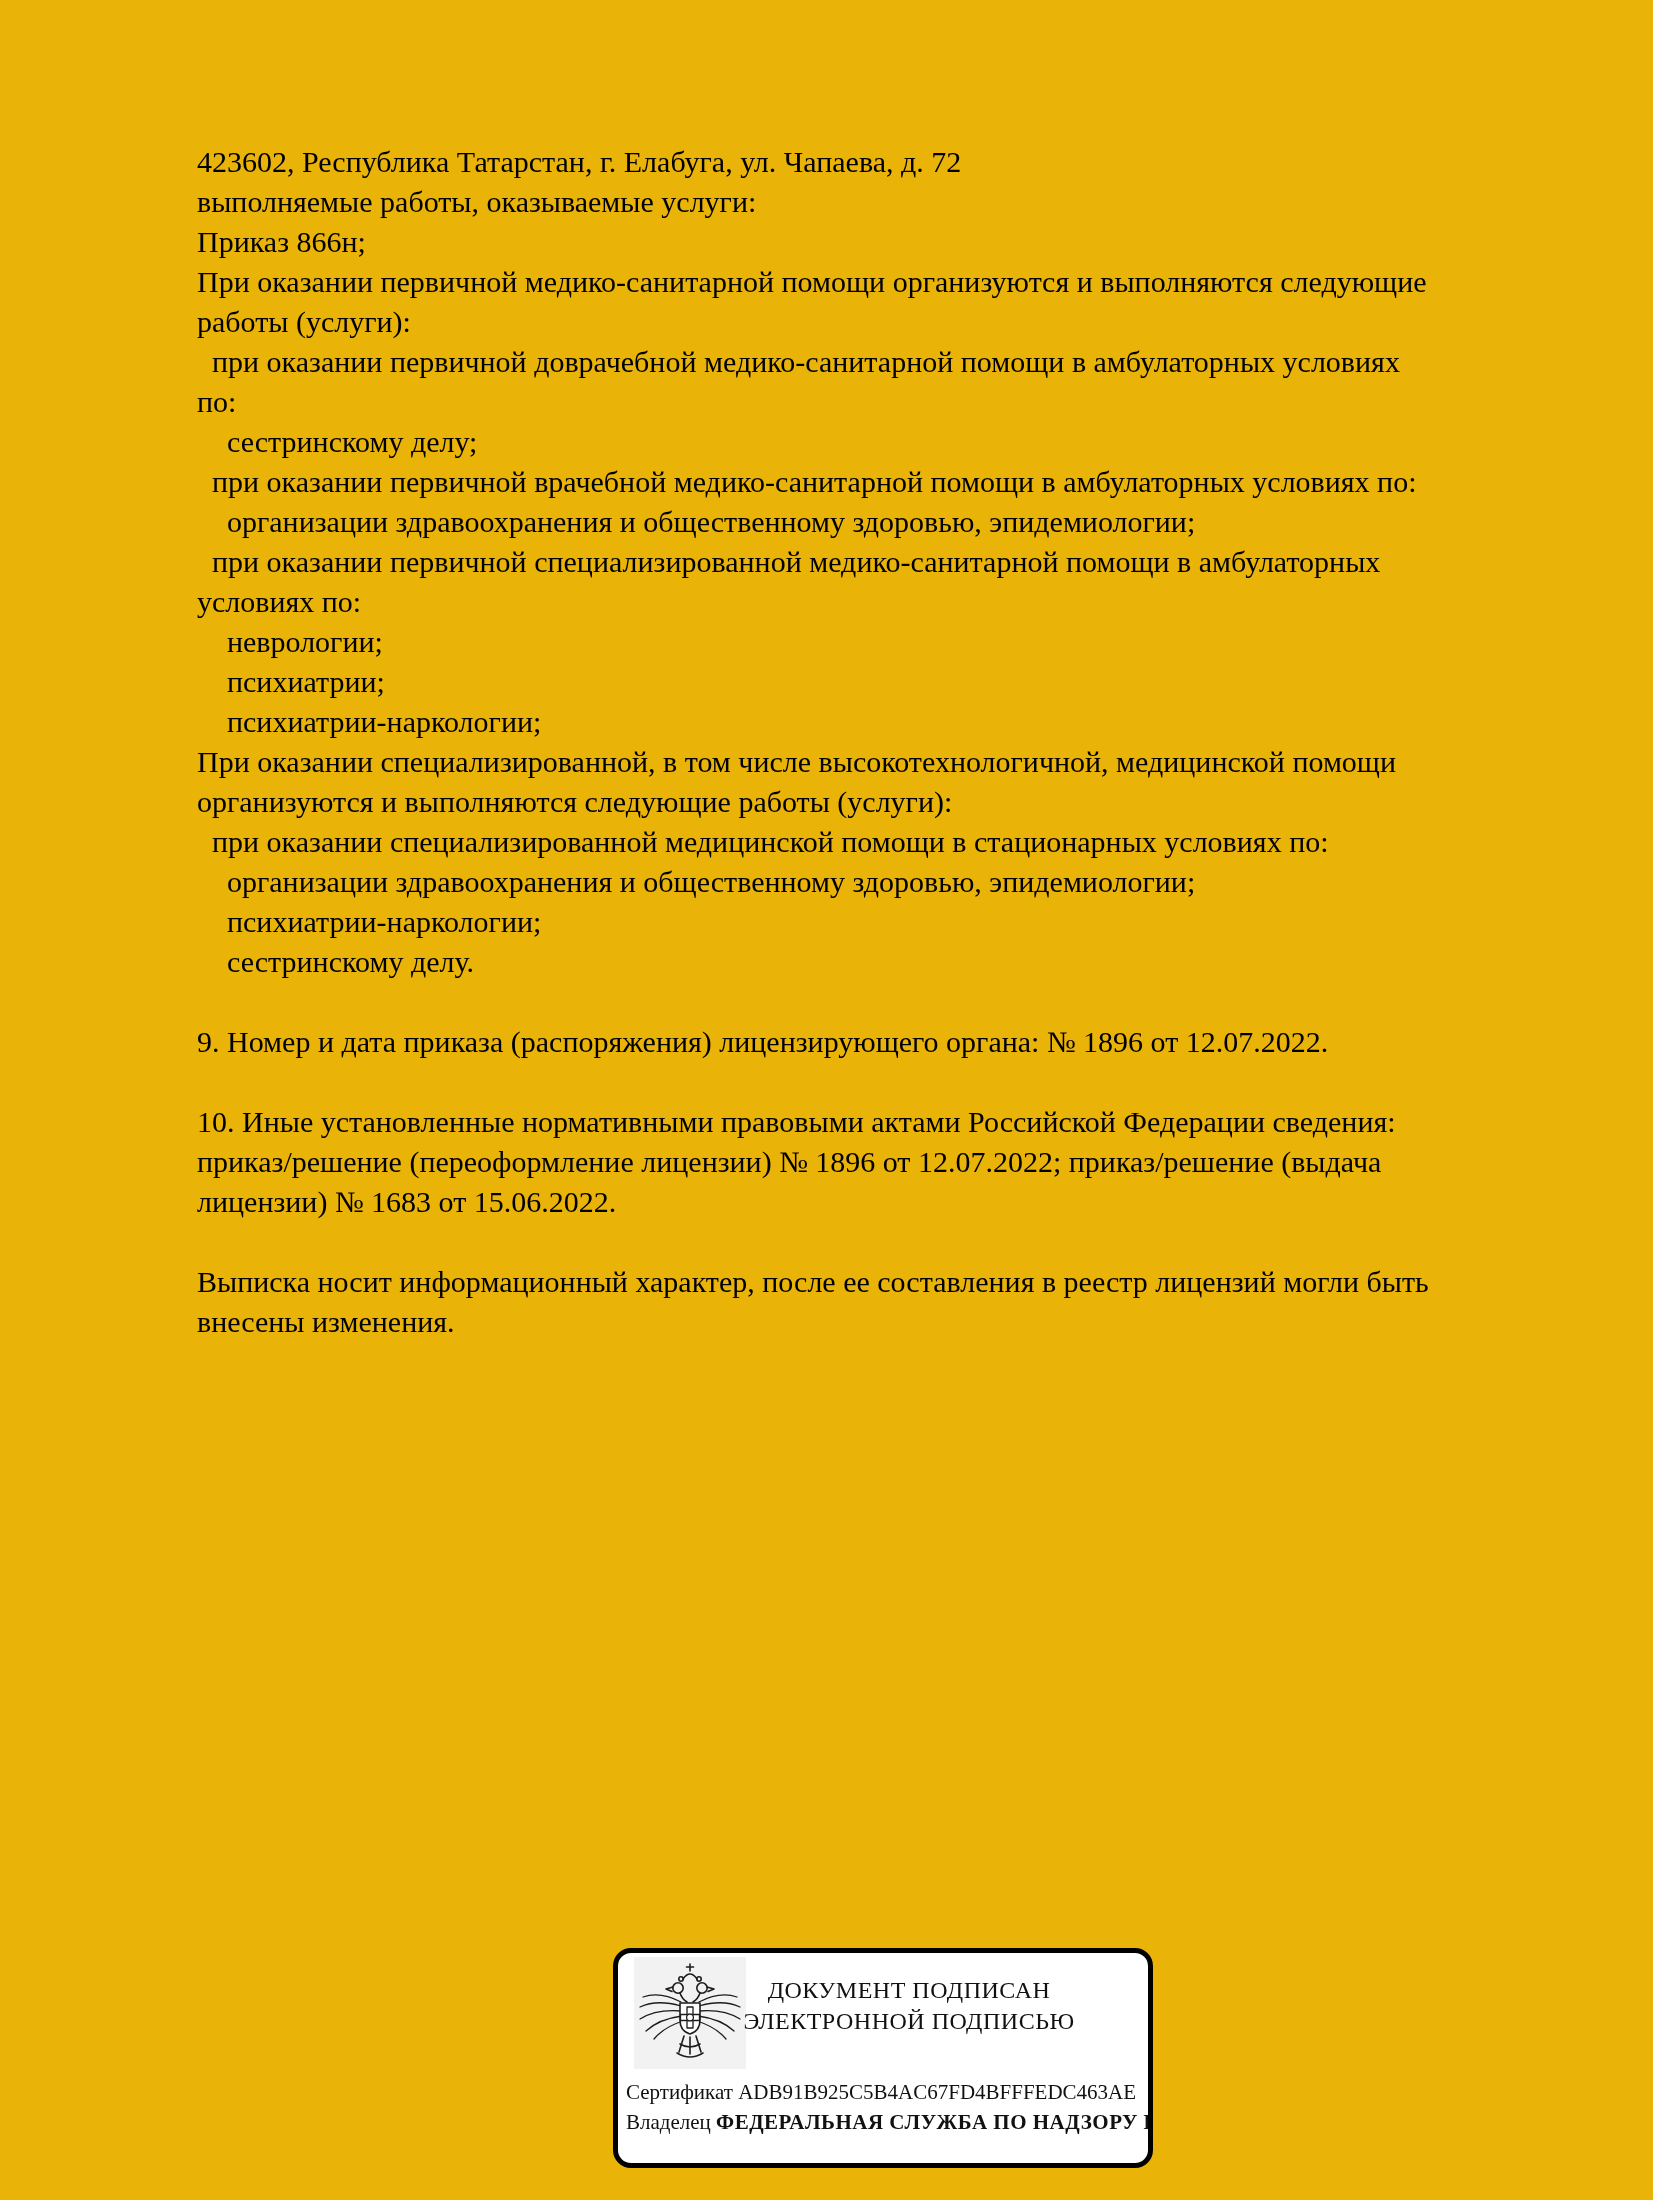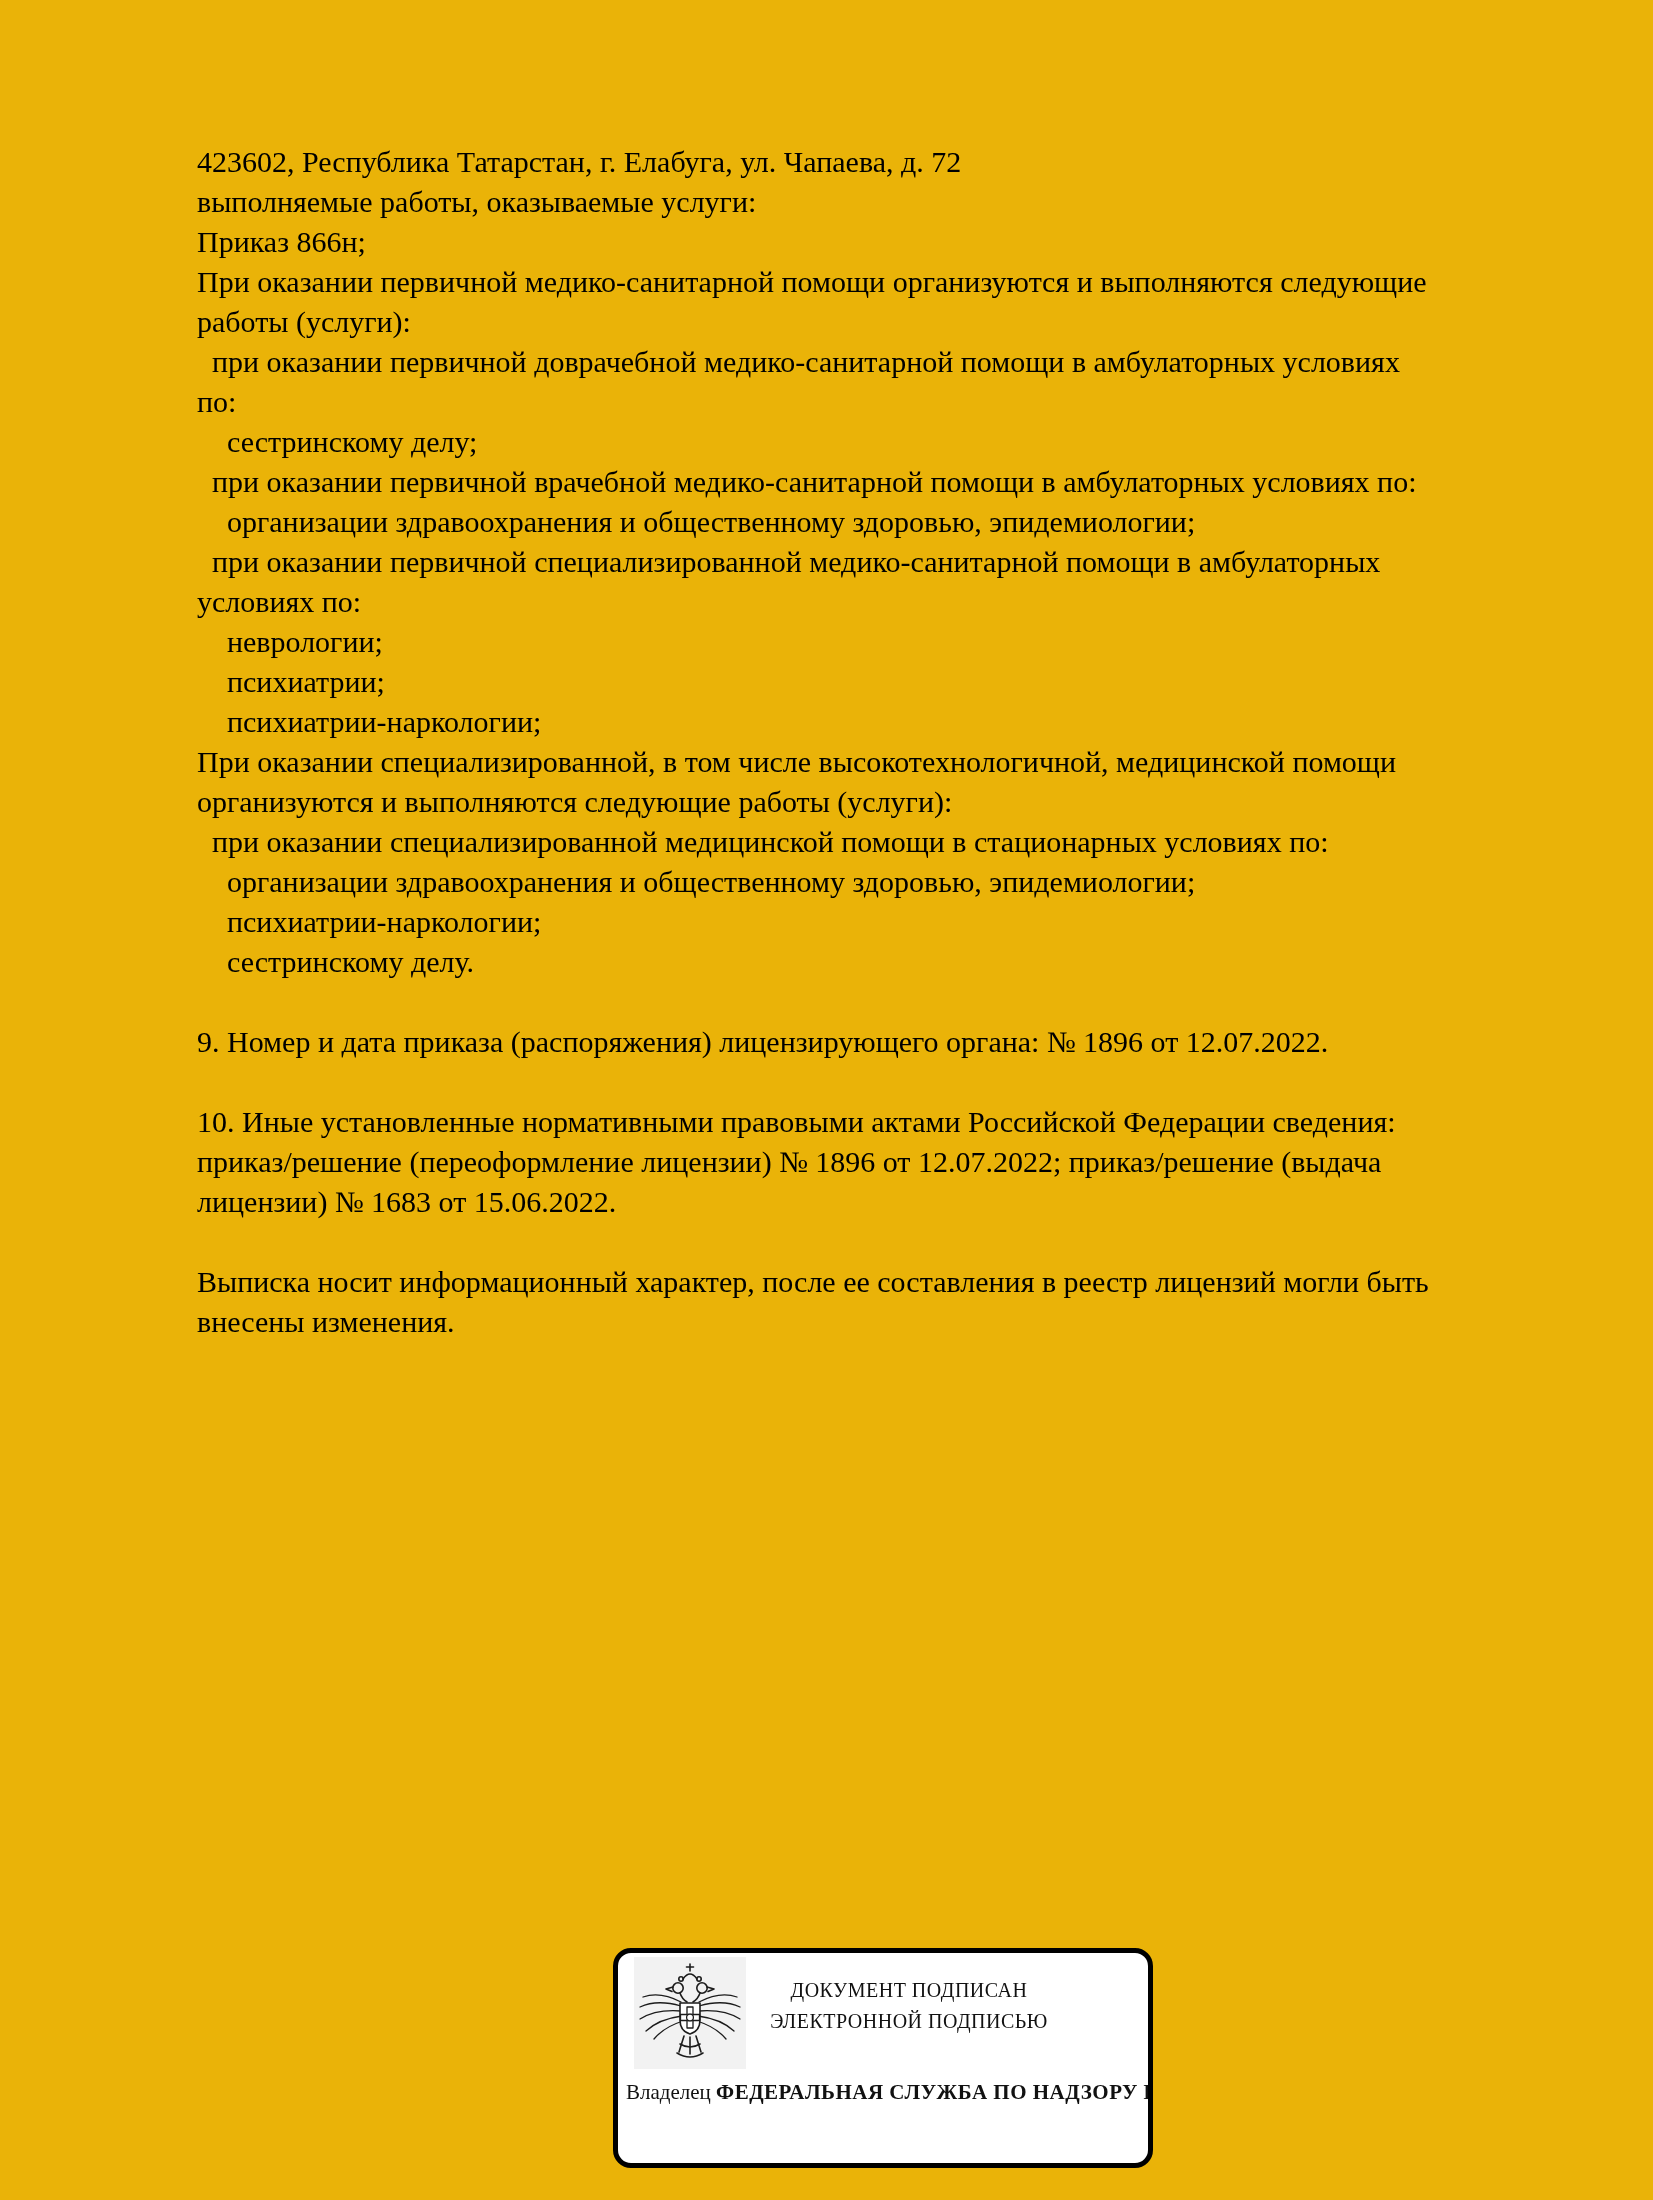--- a/index.html
+++ b/index.html
@@ -41,21 +41,21 @@
     height: 112px;
     background: #f2f2f2;
   }
   .stamp-emblem svg { width: 100%; height: 100%; display: block; }
   .stamp-title {
     position: absolute;
     left: 124px;
     right: 72px;
     top: 22px;
     text-align: center;
-    font-size: 20px;
+    font-size: 24px;
     line-height: 31px;
     letter-spacing: 0.5px;
     color: #111111;
   }
   .stamp-fields {
     position: absolute;
     left: 8px;
     right: 0;
     top: 124px;
     overflow: hidden;
@@ -151,17 +151,18 @@
         </g>
       </svg>
     </div>
 
     <div class="stamp-title">
       <div>ДОКУМЕНТ ПОДПИСАН</div>
       <div>ЭЛЕКТРОННОЙ ПОДПИСЬЮ</div>
     </div>
 
     <div class="stamp-fields">
+      <div><span>Сертификат</span> <span>ADB91B925C5B4AC67FD4BFFFEDC463AE</span></div>
       <div><span>Владелец</span> <span class="bold">ФЕДЕРАЛЬНАЯ СЛУЖБА ПО НАДЗОРУ В СФ</span></div>
     </div>
 
   </div>
 </div>
 
 </body></html>

